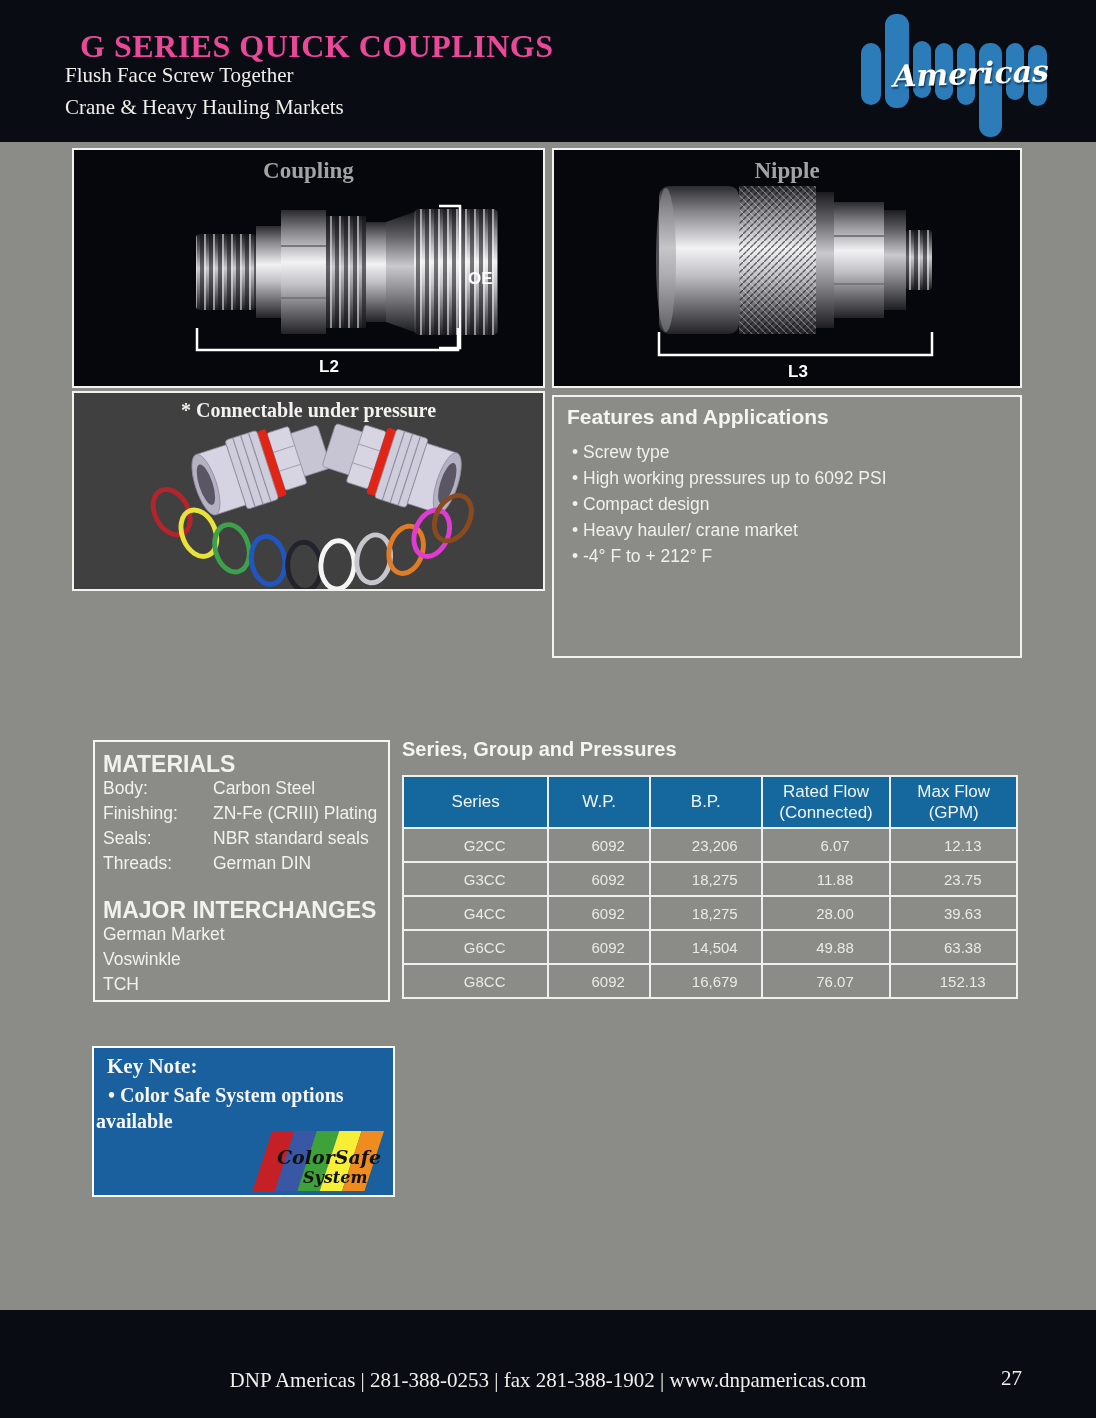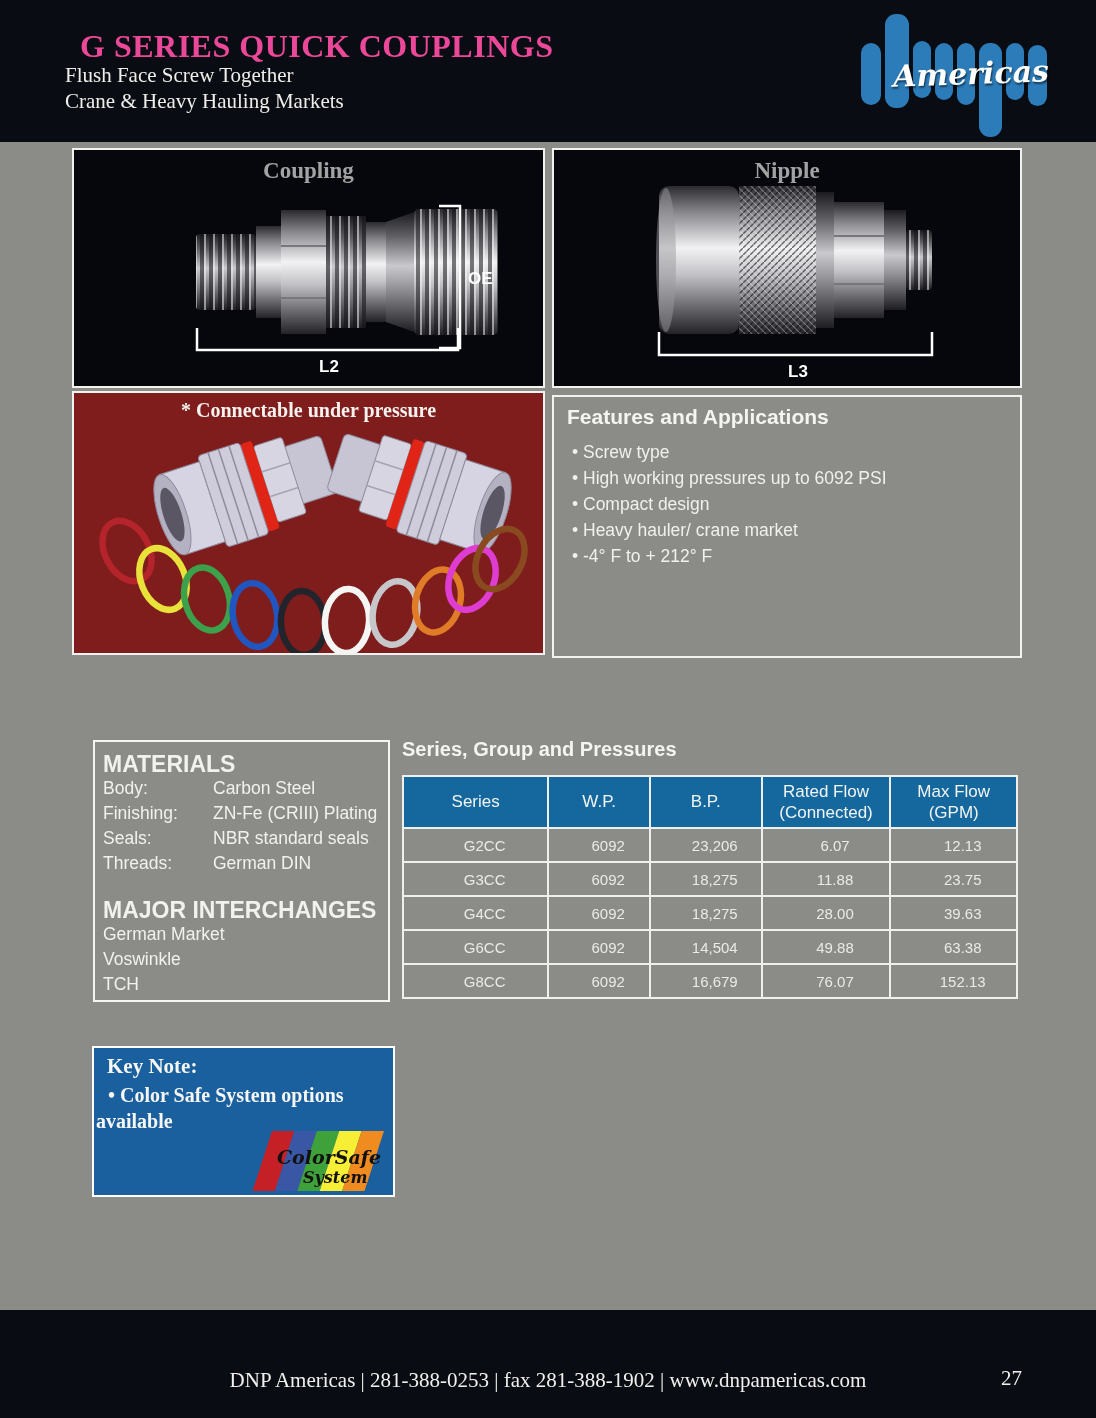--- a/index.html
+++ b/index.html
@@ -6,41 +6,41 @@
   html,body { background:#8b8b87; }
   .page { position:relative; width:1096px; height:1418px; background:#8b8b87;
           font-family:"Liberation Sans", sans-serif; overflow:hidden; }
 
   
   .hdr { position:absolute; left:0; top:0; width:1096px; height:142px; background:#090c13; }
   .hdr-title { position:absolute; left:80px; top:28px; color:#ec4899;
                font-family:"Liberation Serif", serif; font-weight:bold; font-size:32px; letter-spacing:.5px; }
   .hdr-sub1 { position:absolute; left:65px; top:63px; color:#efeee9;
               font-family:"Liberation Serif", serif; font-size:21px; }
-  .hdr-sub2 { position:absolute; left:65px; top:89px; color:#efeee9;
+  .hdr-sub2 { position:absolute; left:65px; top:95px; color:#efeee9;
               font-family:"Liberation Serif", serif; font-size:21px; }
   .dnp-logo { position:absolute; left:0; top:0; width:1096px; height:142px; pointer-events:none; }
   .dnp-bar { position:absolute; background:#2c7cba; border-radius:11px; }
   .dnp-bar:nth-child(1){ left:861px; top:43px; width:20px; height:62px; }
   .dnp-bar:nth-child(2){ left:885px; top:14px; width:24px; height:94px; }
   .dnp-bar:nth-child(3){ left:913px; top:41px; width:18px; height:57px; }
   .dnp-bar:nth-child(4){ left:935px; top:43px; width:18px; height:57px; }
   .dnp-bar:nth-child(5){ left:957px; top:43px; width:18px; height:62px; }
   .dnp-bar:nth-child(6){ left:979px; top:43px; width:23px; height:94px; }
   .dnp-bar:nth-child(7){ left:1006px; top:43px; width:18px; height:57px; }
   .dnp-bar:nth-child(8){ left:1028px; top:45px; width:19px; height:61px; }
   .dnp-americas { position:absolute; left:893px; top:56px; color:#fdfdfb;
                   font-family:"DejaVu Serif", serif; font-style:italic; font-weight:bold;
                   font-size:30px; transform:rotate(-2deg); text-shadow:1px 2px 2px rgba(0,0,0,.55); }
 
   
   .panel { position:absolute; border:2px solid #f2f2ef; }
   .panel-coupling { left:72px; top:148px; width:473px; height:240px; background:#05070c; }
   .panel-nipple   { left:552px; top:148px; width:470px; height:240px; background:#05070c; }
-  .panel-pressure { left:72px; top:391px; width:473px; height:264px; background:#7f1d1d; }
+  .panel-pressure { left:72px; top:391px; width:473px; height:200px; background:#404040; }
   .panel-features { left:552px; top:395px; width:470px; height:263px; background:#8b8b87; }
   .panel-title { position:absolute; left:0; top:8px; width:100%; text-align:center; color:#a3a3a3;
                  font-family:"Liberation Serif", serif; font-weight:bold; font-size:23px; }
   .panel svg.fill { position:absolute; left:0; top:0; width:100%; height:100%; }
   .pressure-caption { position:absolute; left:0; top:6px; width:100%; text-align:center; color:#f3f2ee;
                       font-family:"Liberation Serif", serif; font-weight:bold; font-size:20px; }
 
   .feat-title { position:absolute; left:13px; top:8px; color:#f4f4f0; font-weight:bold; font-size:21px; }
   .feat-list { position:absolute; left:34px; top:42px; list-style:none; }
   .feat-item { color:#f0f0ec; font-size:17.5px; line-height:26px; text-indent:-16px; }

